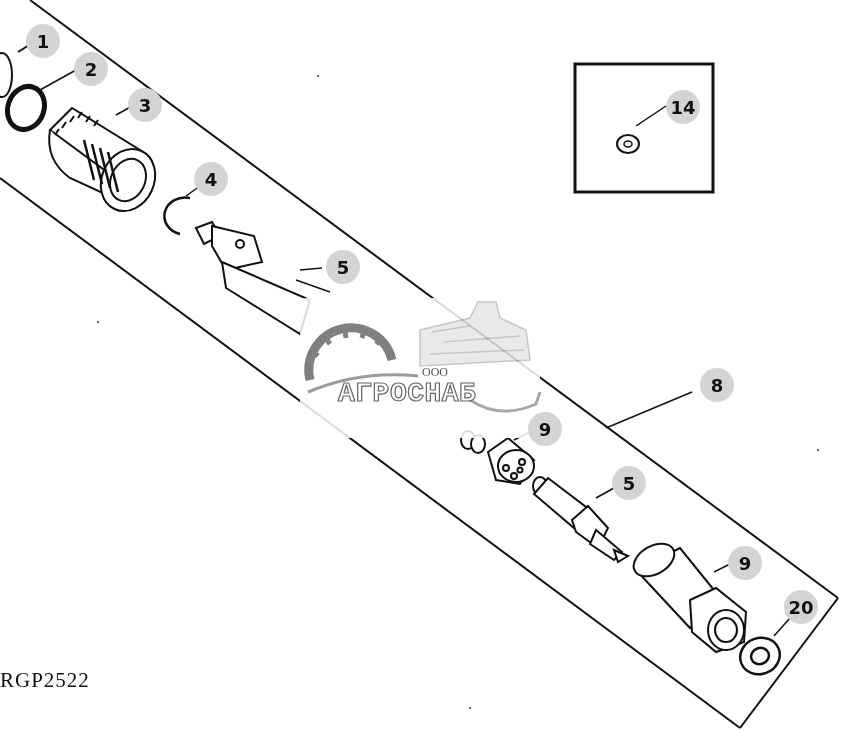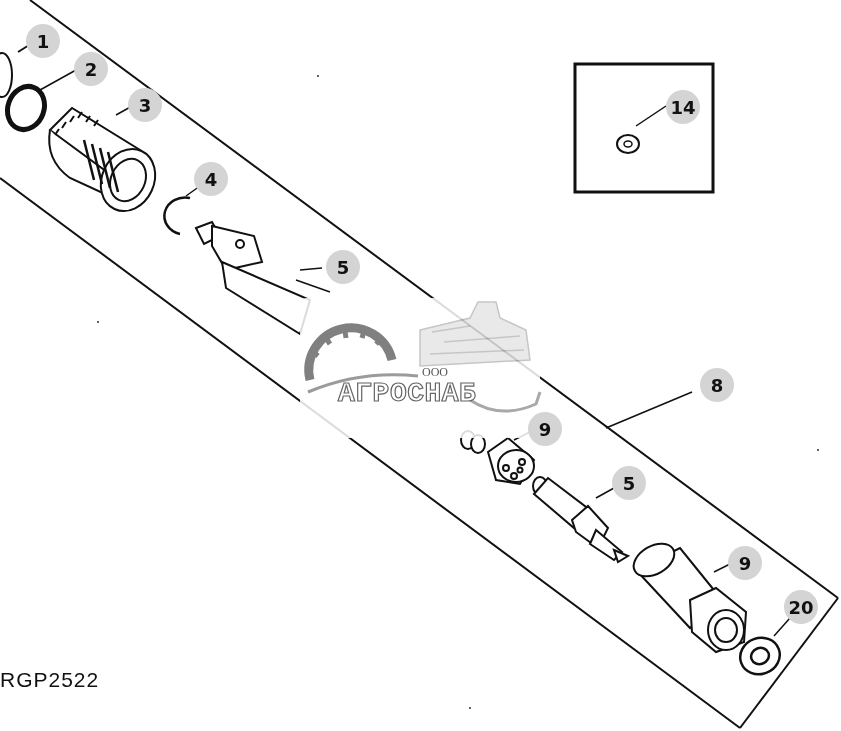--- a/index.html
+++ b/index.html
@@ -1,19 +1,19 @@
 <!DOCTYPE html>
 <html><head>
 <meta charset="utf-8">
 <style>
   html, body { margin:0; padding:0; background:#ffffff; }
   body { width:841px; height:731px; position:relative; overflow:hidden; font-family:"DejaVu Sans", sans-serif; }
   #diagram { position:absolute; left:0; top:0; width:841px; height:731px; }
   .callout { position:absolute; width:34px; height:34px; border-radius:50%; background:#d4d4d4; display:flex; align-items:center; justify-content:center; font-family:"DejaVu Sans", sans-serif; font-weight:bold; font-size:18px; color:#111; }
-  .figure-id { position:absolute; left:0; top:668px; font-family:Liberation Sans, sans-serif; font-size:21px; color:#111; letter-spacing:1px; }
+  .figure-id { position:absolute; left:0; top:668px; font-family:Liberation Serif, serif; font-size:21px; color:#111; letter-spacing:1px; }
   .wm-ooo { position:absolute; left:422px; top:365px; font-family:"Liberation Serif", serif; font-size:12px; color:#555; }
   .wm-name { position:absolute; left:338px; top:378px; font-family:Liberation Mono, monospace; font-size:28px; font-weight:bold; color:#ffffff; -webkit-text-stroke:1.2px #666; letter-spacing:0.5px; }
 </style>
 </head>
 <body>
 
 <svg id="diagram" viewBox="0 0 841 731" xmlns="http://www.w3.org/2000/svg">
 
   <g stroke="#111" stroke-width="2" fill="none">
     <line x1="30" y1="0" x2="838" y2="598"></line>

